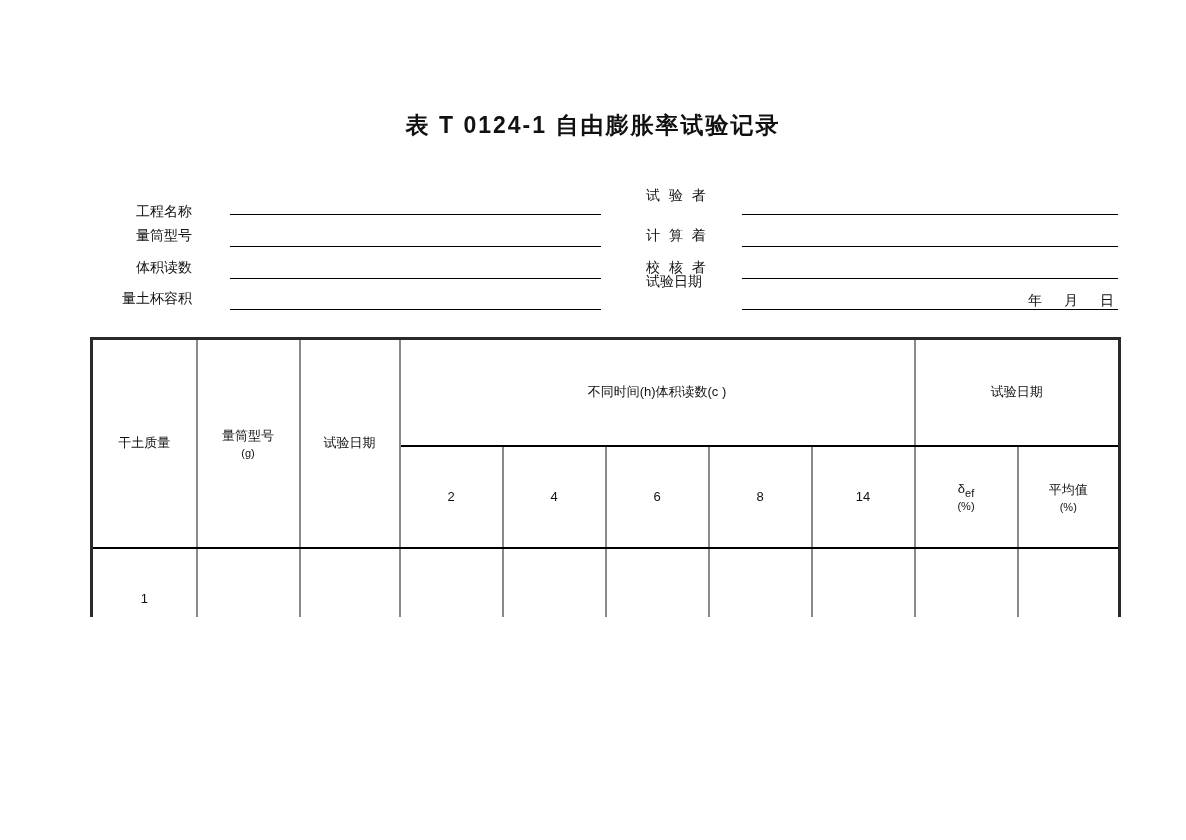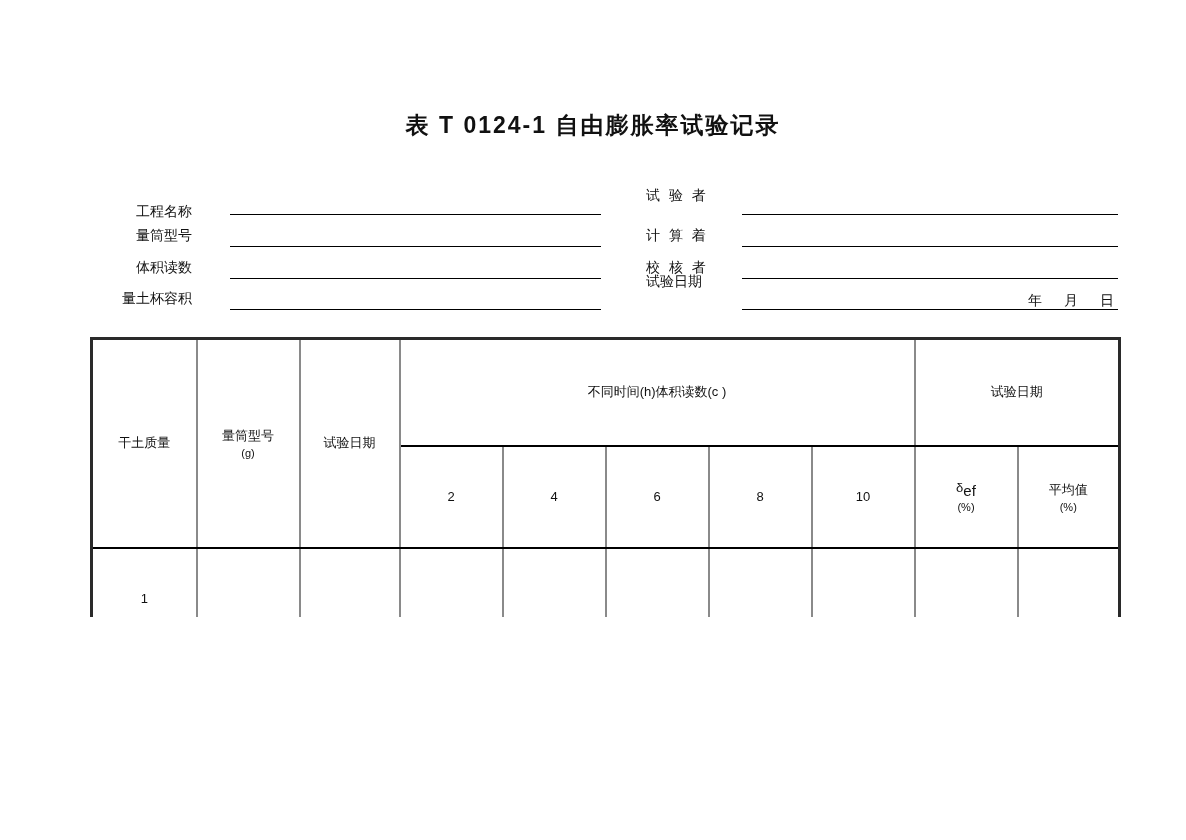--- a/index.html
+++ b/index.html
@@ -63,21 +63,21 @@
     vertical-align: middle;
     font-size: 13px;
     color: #111;
     padding: 0;
     overflow: hidden;
   }
   .row-header-top { height: 107px; }
   .row-header-sub { height: 102px; }
   .row-body       { height: 102px; }
   .unit-line { font-size: 11px; margin-top: 2px; }
-  .delta-sub { font-size: 15px; }
+  .delta-sub { font-size: 11px; }
 </style>
 </head>
 <body>
 
 <div class="page">
 
   <div class="doc-title">表 T 0124-1 自由膨胀率试验记录</div>
 
   <div class="form-label left-col" style="top:203px">工程名称</div>
   <div class="form-line  left-col" style="top:197px"></div>
@@ -125,21 +125,21 @@
         </td>
         <td rowspan="2">试验日期</td>
         <td colspan="5">不同时间(h)体积读数(c )</td>
         <td colspan="2">试验日期</td>
       </tr>
       <tr class="row-header-sub">
         <td>2</td>
         <td>4</td>
         <td>6</td>
         <td>8</td>
-        <td>10</td>
+        <td>14</td>
         <td>
           <div><span>δ</span><sub class="delta-sub">ef</sub></div>
           <div class="unit-line">(%)</div>
         </td>
         <td>
           <div>平均值</div>
           <div class="unit-line">(%)</div>
         </td>
       </tr>
       <tr class="row-body">

